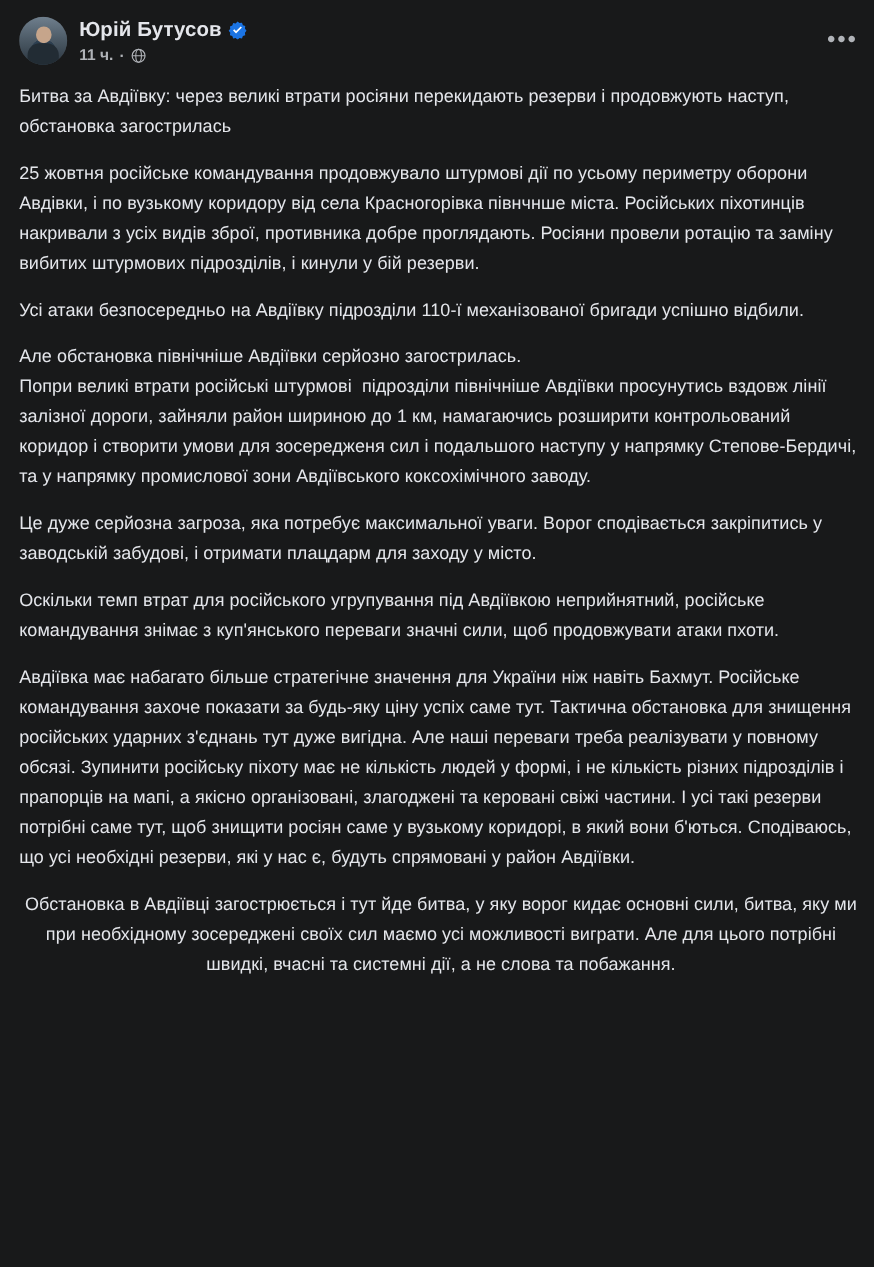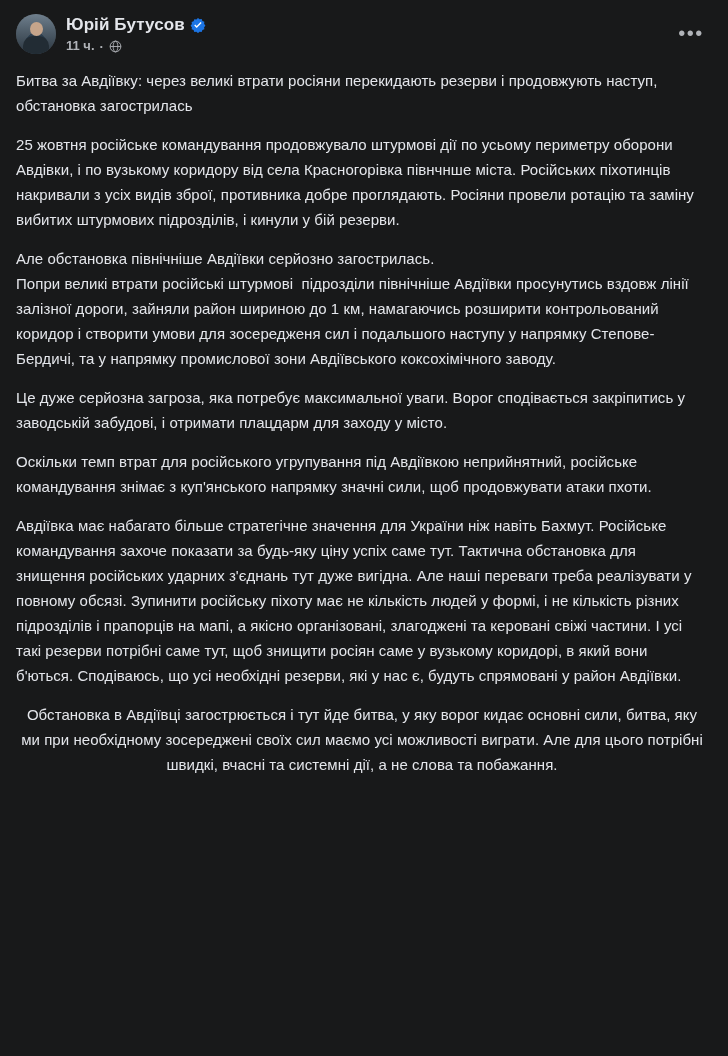--- a/index.html
+++ b/index.html
@@ -10,21 +10,21 @@
   body {
     width: 728px;
     min-height: 1056px;
     font-family: "Liberation Sans", sans-serif;
     color: #e4e6eb;
     -webkit-font-smoothing: antialiased;
   }
   .post {
     width: 728px;
     box-sizing: border-box;
-    padding: 14px 20px 10px 16px;
+    padding: 14px 9px 10px 16px;
   }
   .post-header {
     display: flex;
     align-items: flex-start;
     margin-bottom: 14px;
   }
   .avatar {
     width: 40px;
     height: 40px;
     border-radius: 50%;
@@ -173,21 +173,22 @@
         </span>
       </div>
     </div>
 
     <div class="menu-dots">•••</div>
   </div>
 
   <div class="post-body">
     <p>Битва за Авдіївку: через великі втрати росіяни перекидають резерви і продовжують наступ, обстановка загострилась</p>
     <p>25 жовтня російське командування продовжувало штурмові дії по усьому периметру оборони Авдівки, і по вузькому коридору від села Красногорівка півнчнше міста. Російських піхотинців накривали з усіх видів зброї, противника добре проглядають. Росіяни провели ротацію та заміну вибитих штурмових підрозділів, і кинули у бій резерви.</p>
+    <p>Усі атаки безпосередньо на Авдіївку підрозділи 110-ї механізованої бригади успішно відбили.</p>
     <p>Але обстановка північніше Авдіївки серйозно загострилась.
 Попри великі втрати російські штурмові  підрозділи північніше Авдіївки просунутись вздовж лінії залізної дороги, зайняли район шириною до 1 км, намагаючись розширити контрольований коридор і створити умови для зосередженя сил і подальшого наступу у напрямку Степове-Бердичі, та у напрямку промислової зони Авдіївського коксохімічного заводу.</p>
     <p>Це дуже серйозна загроза, яка потребує максимальної уваги. Ворог сподівається закріпитись у заводській забудові, і отримати плацдарм для заходу у місто.</p>
-    <p>Оскільки темп втрат для російського угрупування під Авдіївкою неприйнятний, російське командування знімає з куп'янського напрямку значні сили, щоб продовжувати атаки пхоти.</p>
+    <p>Оскільки темп втрат для російського угрупування під Авдіївкою неприйнятний, російське командування знімає з куп'янського переваги значні сили, щоб продовжувати атаки пхоти.</p>
     <p>Авдіївка має набагато більше стратегічне значення для України ніж навіть Бахмут. Російське командування захоче показати за будь-яку ціну успіх саме тут. Тактична обстановка для знищення російських ударних з'єднань тут дуже вигідна. Але наші переваги треба реалізувати у повному обсязі. Зупинити російську піхоту має не кількість людей у формі, і не кількість різних підрозділів і прапорців на мапі, а якісно організовані, злагоджені та керовані свіжі частини. І усі такі резерви потрібні саме тут, щоб знищити росіян саме у вузькому коридорі, в який вони б'ються. Сподіваюсь, що усі необхідні резерви, які у нас є, будуть спрямовані у район Авдіївки.</p>
     <p>Обстановка в Авдіївці загострюється і тут йде битва, у яку ворог кидає основні сили, битва, яку ми при необхідному зосереджені своїх сил маємо усі можливості виграти. Але для цього потрібні швидкі, вчасні та системні дії, а не слова та побажання.</p>
   </div>
 
 </div>
 
 </body></html>

